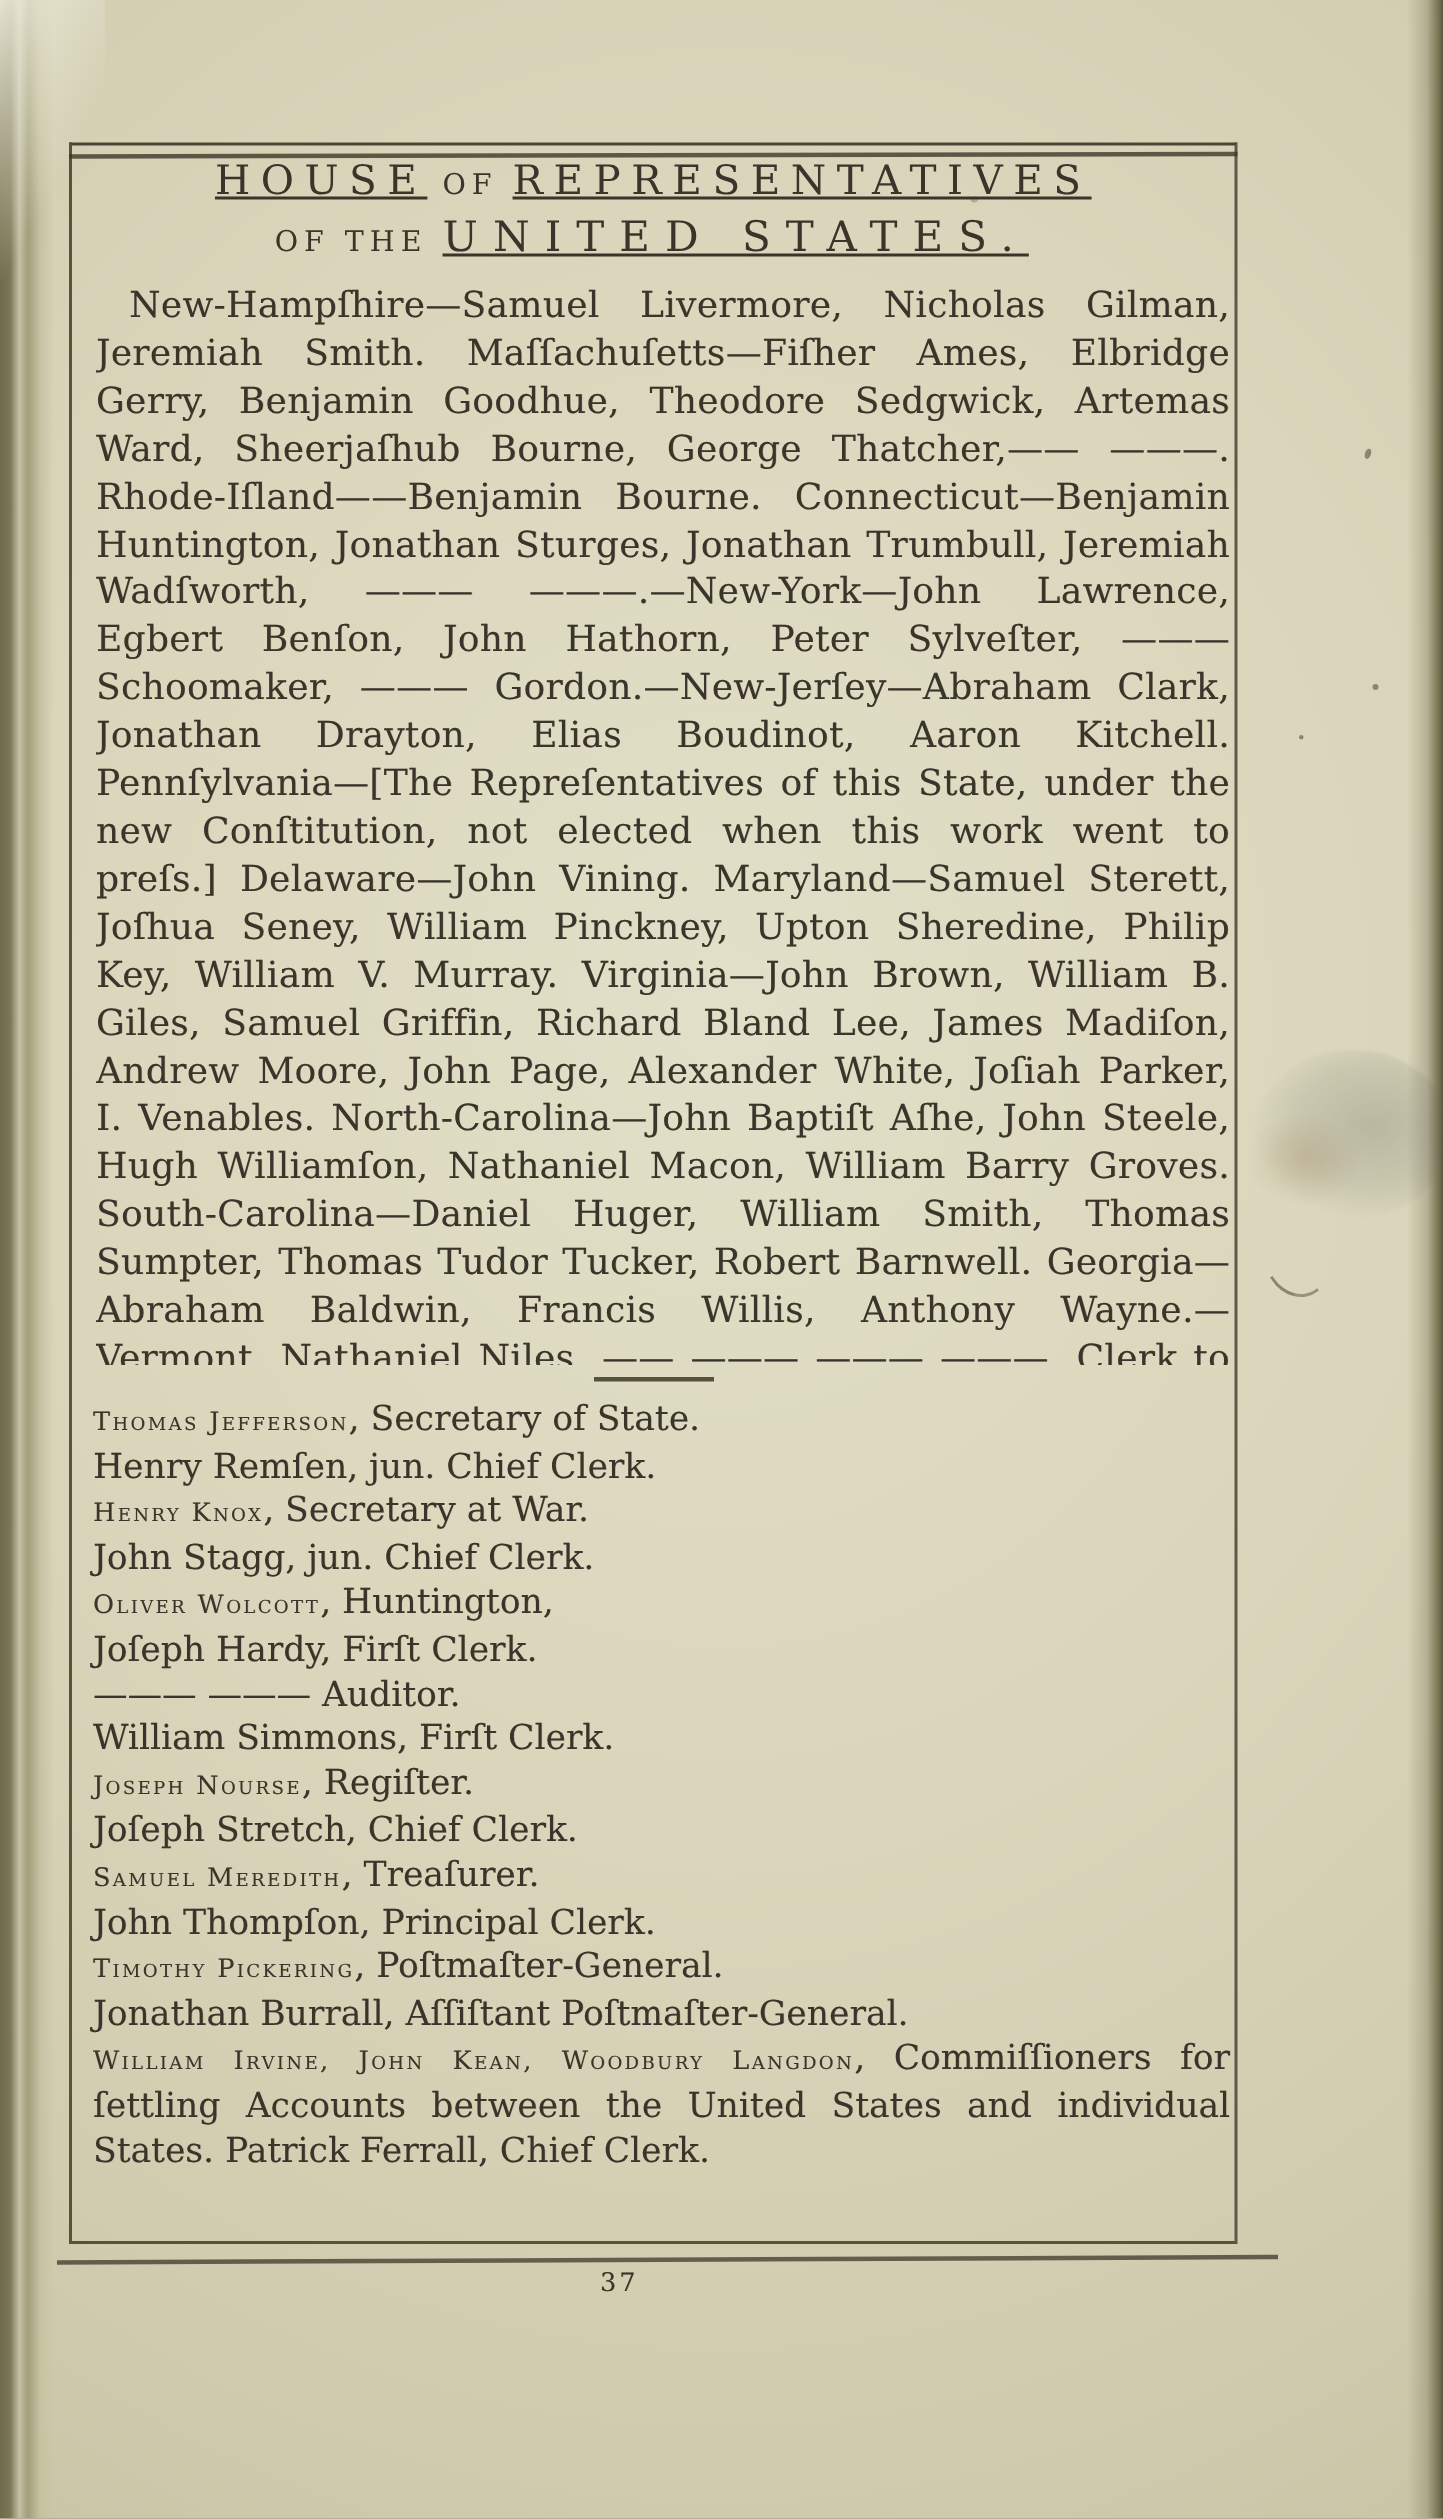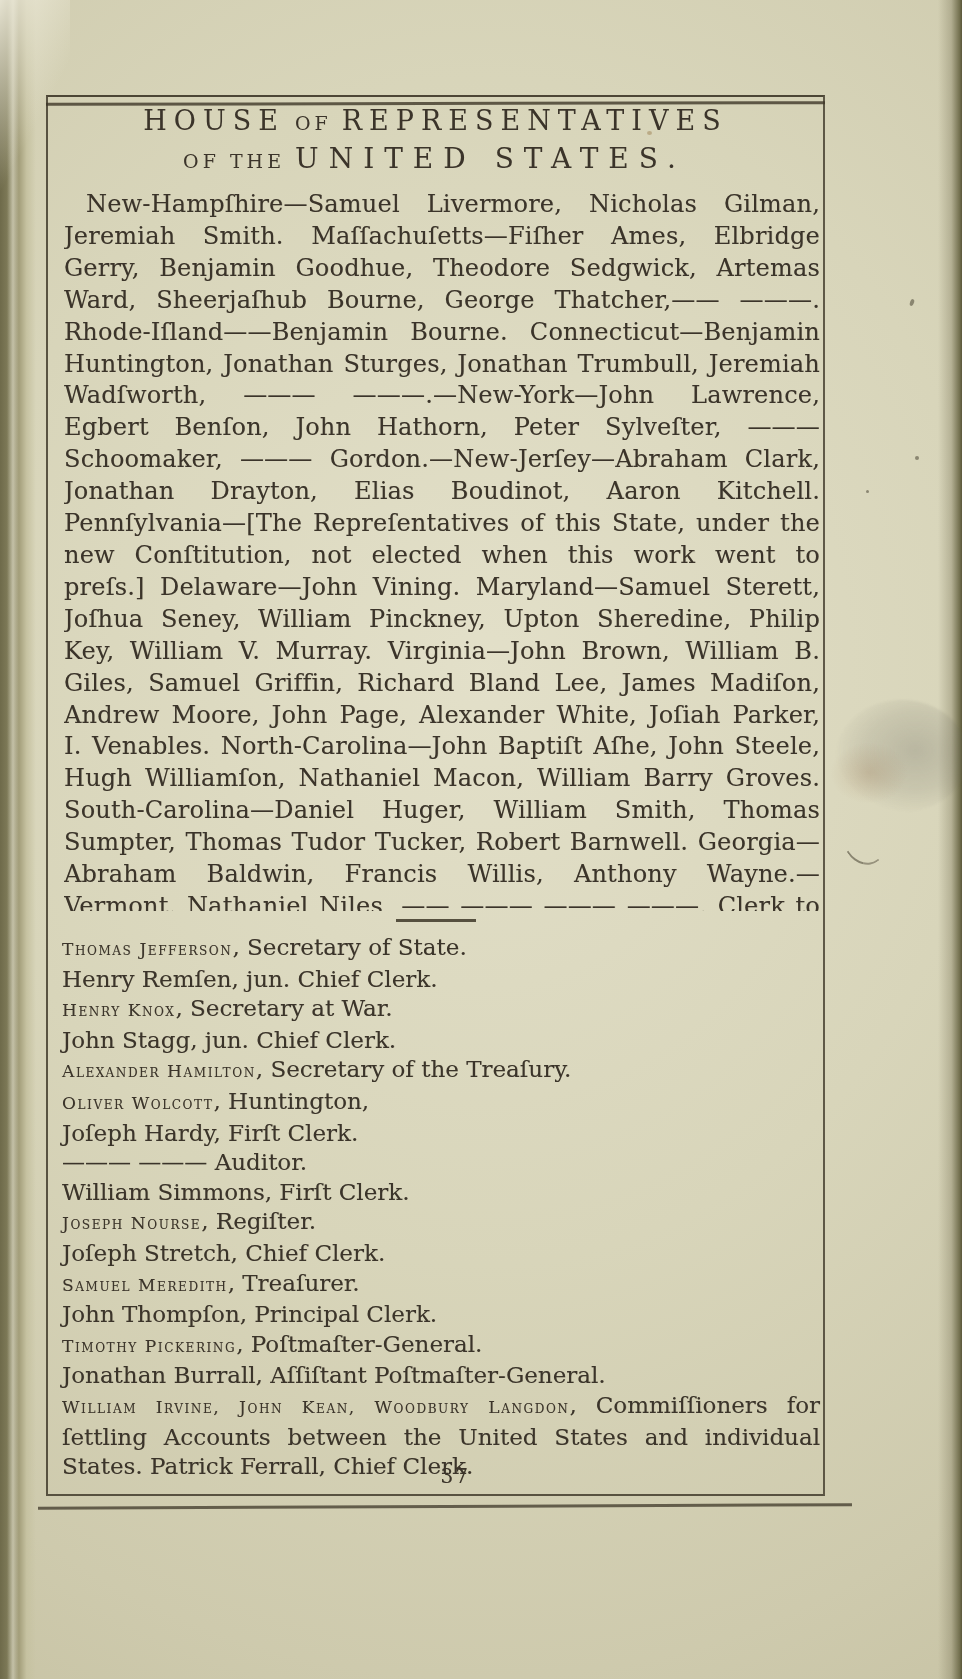--- a/index.html
+++ b/index.html
@@ -40,40 +40,40 @@
     border-right:2.5px solid rgba(62,55,40,0.78);
     border-top:2.5px solid rgba(62,55,40,0.9);
     border-bottom:2.5px solid rgba(62,55,40,0.82);}
   .rule-top-inner{position:absolute;left:-2px;top:5px;width:calc(100% + 4px);height:2.5px;
     background:rgba(62,55,40,0.8);transform:rotate(-0.12deg);}
   .rule-bottom-outer{position:absolute;left:38px;top:1505px;width:814px;height:2.5px;
     background:rgba(62,55,40,0.75);transform:rotate(-0.25deg);}
   
   .hdr{text-align:center;margin-top:7px;}
   .hdr-line{white-space:nowrap;line-height:34px;}
-  .hdr .run-big{font-size:27px;letter-spacing:7px;margin:0 6px;}
+  .hdr .run-big{font-size:27px;letter-spacing:7px;margin:0 6px;text-decoration:underline;}
   .hdr .run-small{font-size:19px;letter-spacing:4px;margin:0 4px;}
   .hdr-line2 .run-big{font-size:28px;letter-spacing:10px;}
   
   .members{margin:9px 3px 0 16px;height:722px;overflow:hidden;
     font-size:24px;line-height:31.9px;text-align:justify;text-indent:22px;
     letter-spacing:0.2px;word-spacing:1.5px;
     text-shadow:0.3px 0.3px 0 rgba(60,54,40,0.30);}
   .run-i{}
   .run-r{font-style:normal;}
   .run-sc{font-variant:small-caps;letter-spacing:1.6px;font-size:17px;}
   
   .divider{width:80px;height:3px;background:rgba(62,55,40,0.85);margin:8px auto 11px auto;}
   
   .officers{margin:0 3px 0 14px;font-size:23px;line-height:29.6px;
     text-shadow:0.3px 0.3px 0 rgba(60,54,40,0.30);}
   .officer-line{text-align:justify;}
   
-  .pageno{position:absolute;left:400px;top:1464px;width:70px;text-align:right;
-    font-size:20px;letter-spacing:2px;text-shadow:0.3px 0.3px 0 rgba(60,54,40,0.3);}
+  .pageno{position:absolute;left:400px;top:1512px;width:70px;text-align:left;
+    font-size:17px;letter-spacing:2px;text-shadow:0.3px 0.3px 0 rgba(60,54,40,0.3);}
 </style>
 </head>
 <body>
 
 <div class="scan">
 
   <div class="edge-left"></div>
   <div class="edge-left-highlight"></div>
   <div class="corner-curl"></div>
   <div class="edge-right"></div>
@@ -96,21 +96,20 @@
 
     <p class="members"><span class="run-i">New-Hampſhire</span><span class="run-r">—Samuel Livermore, Nicholas Gilman, Jeremiah Smith. </span><span class="run-i">Maſſachuſetts</span><span class="run-r">—Fiſher Ames, Elbridge Gerry, Benjamin Goodhue, Theodore Sedgwick, Artemas Ward, Sheerjaſhub Bourne, George Thatcher,—— ———. </span><span class="run-i">Rhode-Iſland</span><span class="run-r">——Benjamin Bourne. </span><span class="run-i">Connecticut</span><span class="run-r">—Benjamin Huntington, Jonathan Sturges, Jonathan Trumbull, Jeremiah Wadſworth, ——— ———.—</span><span class="run-i">New-York</span><span class="run-r">—John Lawrence, Egbert Benſon, John Hathorn, Peter Sylveſter, ——— Schoomaker, ——— Gordon.—</span><span class="run-i">New-Jerſey</span><span class="run-r">—Abraham Clark, Jonathan Drayton, Elias Boudinot, Aaron Kitchell. </span><span class="run-i">Pennſylvania—[The Repreſentatives of this State, under the new Conſtitution, not elected when this work went to preſs.]</span><span class="run-r"> </span><span class="run-i">Delaware</span><span class="run-r">—John Vining. </span><span class="run-i">Maryland</span><span class="run-r">—Samuel Sterett, Joſhua Seney, William Pinckney, Upton Sheredine, Philip Key, William V. Murray. </span><span class="run-i">Virginia</span><span class="run-r">—John Brown, William B. Giles, Samuel Griffin, Richard Bland Lee, James Madiſon, Andrew Moore, John Page, Alexander White, Joſiah Parker, I. Venables. </span><span class="run-i">North-Carolina</span><span class="run-r">—John Baptiſt Aſhe, John Steele, Hugh Williamſon, Nathaniel Macon, William Barry Groves. </span><span class="run-i">South-Carolina</span><span class="run-r">—Daniel Huger, William Smith, Thomas Sumpter, Thomas Tudor Tucker, Robert Barnwell. </span><span class="run-i">Georgia</span><span class="run-r">—Abraham Baldwin, Francis Willis, Anthony Wayne.—</span><span class="run-i">Vermont.</span><span class="run-r"> Nathaniel Niles, —— ——— ——— ———. </span><span class="run-i">Clerk to the Houſe</span></p>
 
     <div class="divider"></div>
 
     <div class="officers">
         <div class="officer-line"><span class="run-sc">Thomas Jefferson</span><span class="run-r">, </span><span class="run-i">Secretary of State.</span></div>
         <div class="officer-line"><span class="run-r">Henry Remſen, jun. </span><span class="run-i">Chief Clerk.</span></div>
         <div class="officer-line"><span class="run-sc">Henry Knox</span><span class="run-r">, </span><span class="run-i">Secretary at War.</span></div>
         <div class="officer-line"><span class="run-r">John Stagg, jun. </span><span class="run-i">Chief Clerk.</span></div>
-        <div class="officer-line"><span class="run-sc">Alexander Hamilton</span><span class="run-r">, </span><span class="run-i">Secretary of the Treaſury.</span></div>
         <div class="officer-line"><span class="run-sc">Oliver Wolcott</span><span class="run-r">, </span><span class="run-i">Huntington,</span></div>
         <div class="officer-line"><span class="run-r">Joſeph Hardy, </span><span class="run-i">Firſt Clerk.</span></div>
         <div class="officer-line"><span class="run-r">——— ——— </span><span class="run-i">Auditor.</span></div>
         <div class="officer-line"><span class="run-r">William Simmons, </span><span class="run-i">Firſt Clerk.</span></div>
         <div class="officer-line"><span class="run-sc">Joseph Nourse</span><span class="run-r">, </span><span class="run-i">Regiſter.</span></div>
         <div class="officer-line"><span class="run-r">Joſeph Stretch, </span><span class="run-i">Chief Clerk.</span></div>
         <div class="officer-line"><span class="run-sc">Samuel Meredith</span><span class="run-r">, </span><span class="run-i">Treaſurer.</span></div>
         <div class="officer-line"><span class="run-r">John Thompſon, </span><span class="run-i">Principal Clerk.</span></div>
         <div class="officer-line"><span class="run-sc">Timothy Pickering</span><span class="run-r">, </span><span class="run-i">Poſtmaſter-General.</span></div>
         <div class="officer-line"><span class="run-r">Jonathan Burrall, </span><span class="run-i">Aſſiſtant Poſtmaſter-General.</span></div>

